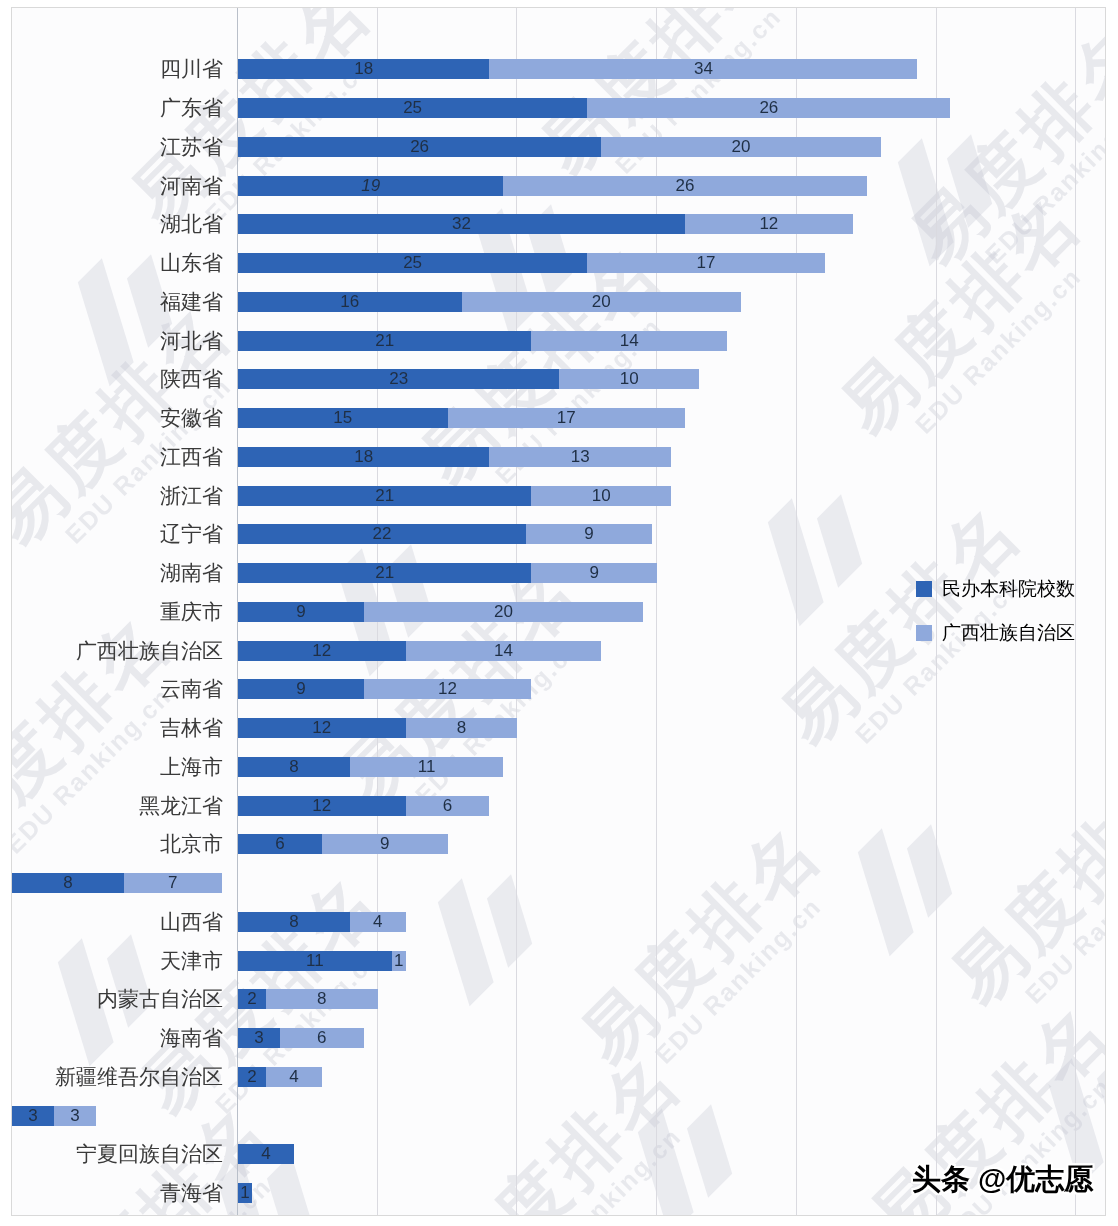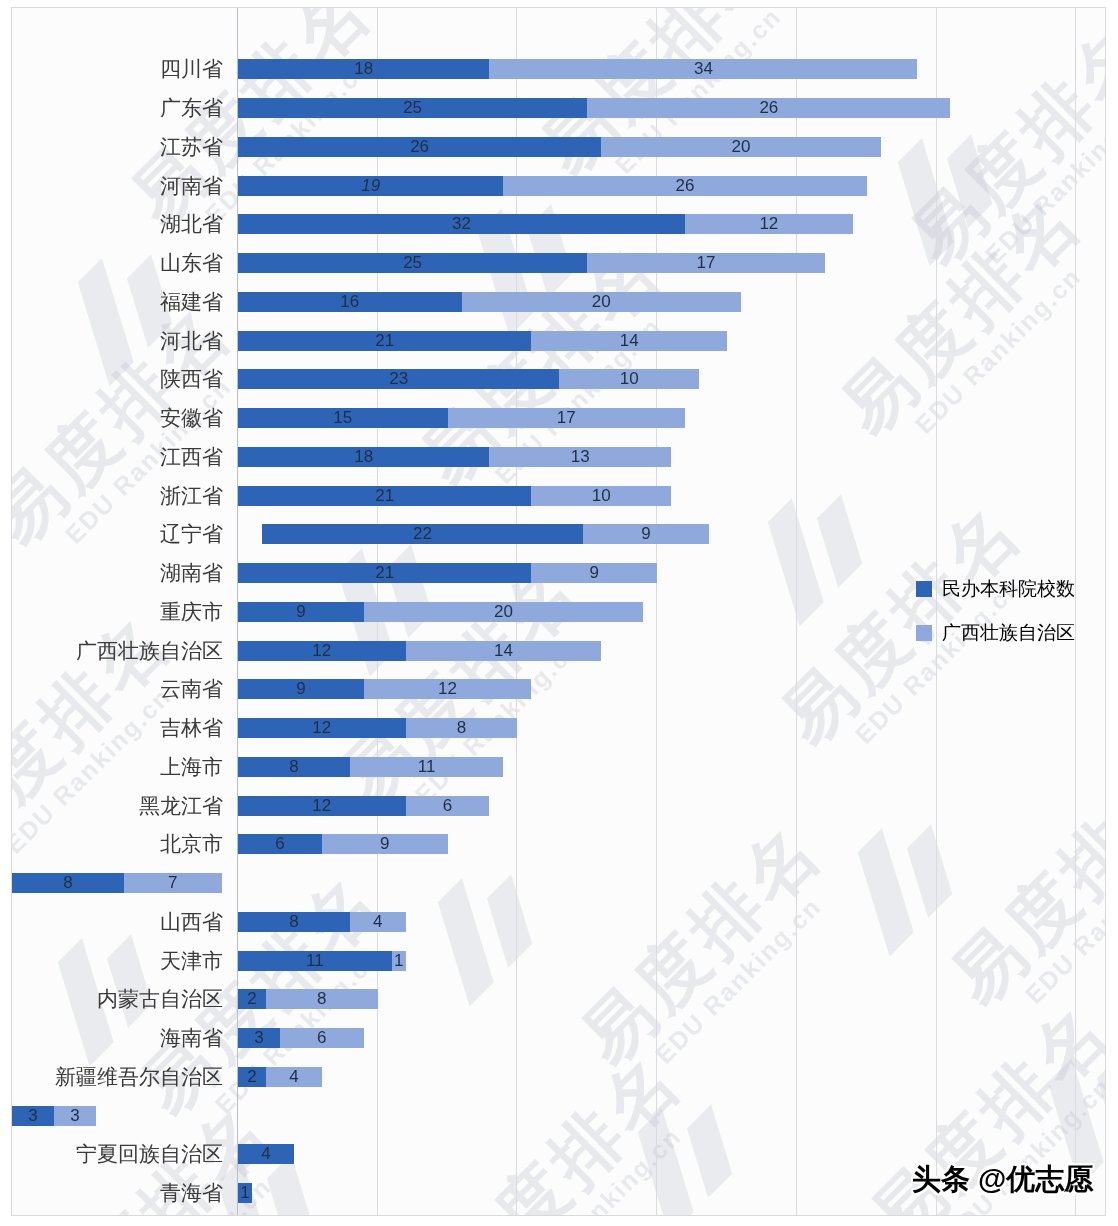--- a/index.html
+++ b/index.html
@@ -268,21 +268,21 @@
         <div class="cat-label">浙江省</div>
         <div class="seg" style="width: 293.37px; background: rgb(46, 100, 181);">
           <span class="val">21</span>
         </div>
         <div class="seg" style="width: 139.7px; background: rgb(143, 169, 220);">
           <span class="val">10</span>
         </div>
       </div>
       <div class="bar-row">
         <div class="cat-label">辽宁省</div>
-        <div class="seg" style="width: 321px; background: rgb(46, 100, 181); margin-left: 24px;">
+        <div class="seg" style="width: 288px; background: rgb(46, 100, 181);">
           <span class="val">22</span>
         </div>
         <div class="seg" style="width: 125.73px; background: rgb(143, 169, 220);">
           <span class="val">9</span>
         </div>
       </div>
       <div class="bar-row">
         <div class="cat-label">湖南省</div>
         <div class="seg" style="width: 293.37px; background: rgb(46, 100, 181);">
           <span class="val">21</span>

